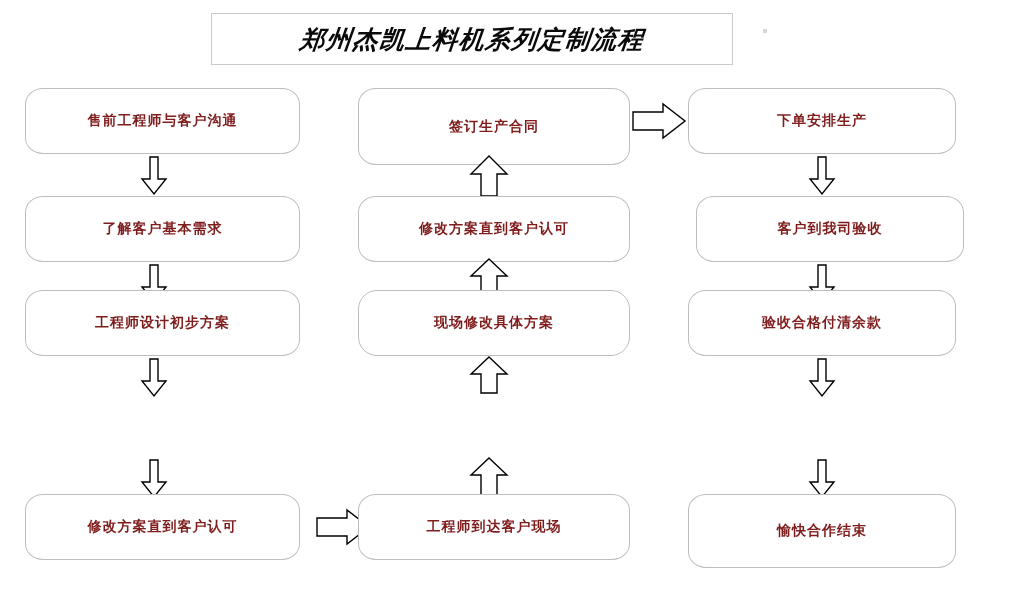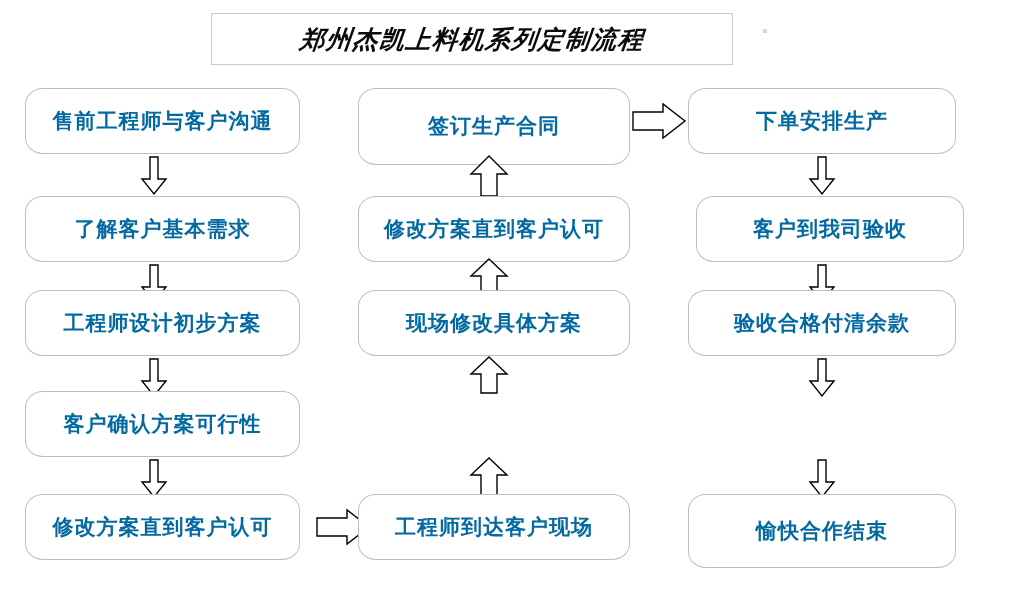--- a/index.html
+++ b/index.html
@@ -59,23 +59,23 @@
     box-sizing: border-box;
     border: 1px solid #bdbdbd;
     border-radius: 18px / 16px;
     background: #ffffff;
     display: flex;
     align-items: center;
     justify-content: center;
   }
   .node-label {
     font-family: "Liberation Serif", "DejaVu Serif", serif;
-    font-size: 21px;
+    font-size: 14px;
     font-weight: bold;
-    color: #0369a1;
+    color: #7f1d1d;
     letter-spacing: 1px;
     white-space: nowrap;
     line-height: 1;
   }
 
   
   .arrow {
     position: absolute;
   }
   .arrow svg {
@@ -122,23 +122,20 @@
   <div class="node" style="left:25px; top:290px; width:275px; height:66px;">
     <span class="node-label">工程师设计初步方案</span>
   </div>
 
   <div class="arrow" style="left:141px; top:359px;">
     <svg width="26" height="38" viewBox="0 0 26 38">
       <path d="M9 0 L17 0 L17 22 L25 22 L13 37 L1 22 L9 22 Z"></path>
     </svg>
   </div>
 
-  <div class="node" style="left:25px; top:391px; width:275px; height:66px;">
-    <span class="node-label">客户确认方案可行性</span>
-  </div>
 
   <div class="arrow" style="left:141px; top:460px;">
     <svg width="26" height="38" viewBox="0 0 26 38">
       <path d="M9 0 L17 0 L17 22 L25 22 L13 37 L1 22 L9 22 Z"></path>
     </svg>
   </div>
 
   <div class="node" style="left:25px; top:494px; width:275px; height:66px;">
     <span class="node-label">修改方案直到客户认可</span>
   </div>
@@ -162,21 +159,21 @@
   <div class="node" style="left:358px; top:196px; width:272px; height:66px;">
     <span class="node-label">修改方案直到客户认可</span>
   </div>
 
   <div class="arrow" style="left:471px; top:258px;">
     <svg width="38" height="40" viewBox="0 0 38 40">
       <path d="M18 1 L36 18 L26 18 L26 39 L10 39 L10 18 L0 18 Z"></path>
     </svg>
   </div>
 
-  <div class="node" style="left:358px; top:290px; width:272px; height:66px;">
+  <div class="node" style="left:358px; top:290px; width:272px; height:66px;border-radius:19px;">
     <span class="node-label">现场修改具体方案</span>
   </div>
 
   <div class="arrow" style="left:471px; top:356px;">
     <svg width="38" height="38" viewBox="0 0 38 38">
       <path d="M18 1 L36 18 L26 18 L26 37 L10 37 L10 18 L0 18 Z"></path>
     </svg>
   </div>
 
 

